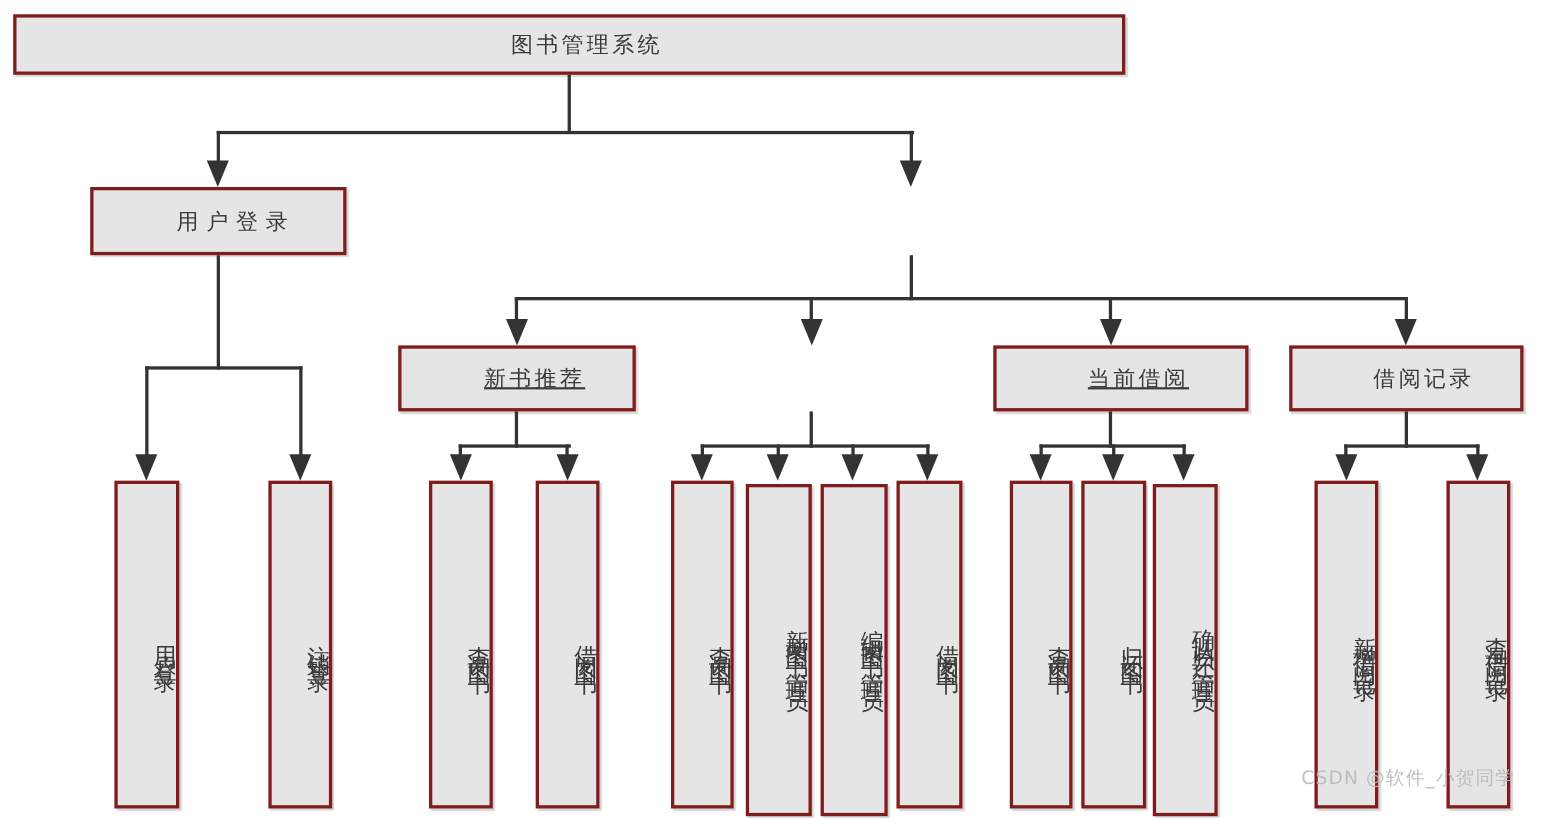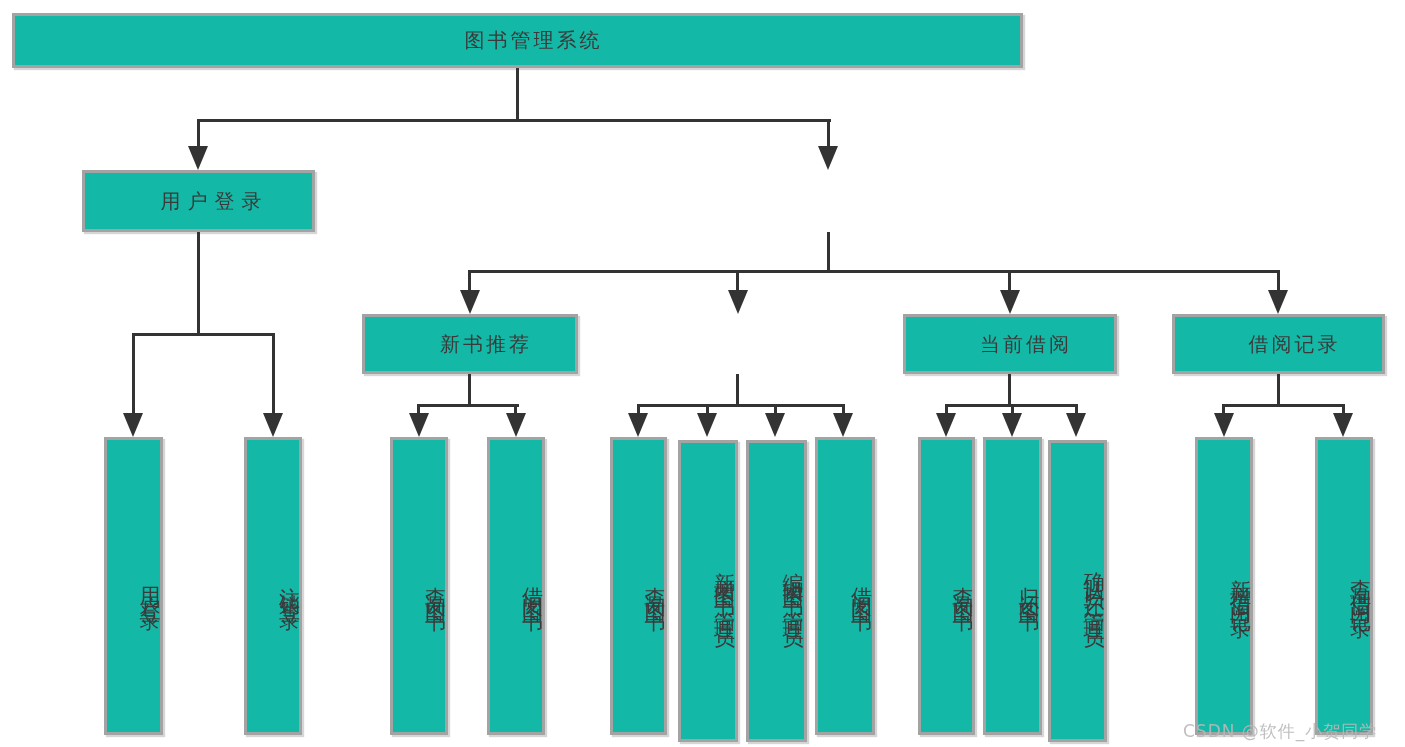--- a/index.html
+++ b/index.html
@@ -1,39 +1,39 @@
 <!DOCTYPE html>
 <html><head>
 <meta charset="utf-8">
 <style>
   html,body{margin:0;padding:0;background:#ffffff;}
   .canvas{
     position:relative;width:1405px;height:747px;background:#ffffff;overflow:hidden;
     font-family:"DejaVu Sans","Liberation Sans",sans-serif;
   }
   .box{
-    position:absolute;box-sizing:border-box;border:3px solid #a3a3a3;background:#14b8a6;
+    position:absolute;box-sizing:border-box;border:3px solid #7f1d1d;background:#e5e5e5;
     display:flex;align-items:center;justify-content:center;color:#3a3a3a;
     box-shadow:2px 2px 1px rgba(0,0,0,0.16);
     padding-left:32px;
   }
   .hbox{font-size:20px;letter-spacing:3px;white-space:nowrap;}
   .lvl2{letter-spacing:7px;}
   .vbox{
     writing-mode:vertical-rl;text-orientation:mixed;
     font-size:21px;letter-spacing:8px;line-height:1;
   }
   .ln{position:absolute;background:#333333;}
   .arrow{
     position:absolute;width:0;height:0;
     border-left:10px solid transparent;border-right:10px solid transparent;
     border-top:24px solid #333333;
   }
   .watermark{
-    position:absolute;left:1183px;top:720px;z-index:5;
+    position:absolute;left:1183px;top:696px;z-index:5;
     font-size:17px;letter-spacing:1px;color:#b9b9b9;opacity:0.9;white-space:nowrap;
   }
 </style>
 </head>
 <body>
 
 <div class="canvas">
 
   <div class="box hbox" style="left:12px;top:13px;width:1011px;height:55px;">图书管理系统</div>
 
@@ -57,22 +57,22 @@
   <div class="ln" style="left:468px;top:270px;width:812px;height:3px;"></div>
   <div class="ln" style="left:468px;top:270px;width:3px;height:22px;"></div>
   <div class="arrow" style="left:460px;top:290px;"></div>
   <div class="ln" style="left:736px;top:270px;width:3px;height:22px;"></div>
   <div class="arrow" style="left:728px;top:290px;"></div>
   <div class="ln" style="left:1008px;top:270px;width:3px;height:22px;"></div>
   <div class="arrow" style="left:1000px;top:290px;"></div>
   <div class="ln" style="left:1277px;top:270px;width:3px;height:22px;"></div>
   <div class="arrow" style="left:1268px;top:290px;"></div>
 
-  <div class="box hbox" style="left:362px;top:314px;width:216px;height:60px;">新书推荐</div>
-  <div class="box hbox" style="left:903px;top:314px;width:214px;height:60px;">当前借阅</div>
+  <div class="box hbox" style="left:362px;top:314px;width:216px;height:60px;text-decoration:underline;">新书推荐</div>
+  <div class="box hbox" style="left:903px;top:314px;width:232px;height:60px;text-decoration:underline;">当前借阅</div>
   <div class="box hbox" style="left:1172px;top:314px;width:213px;height:60px;">借阅记录</div>
 
   <div class="ln" style="left:468px;top:374px;width:3px;height:33px;"></div>
   <div class="ln" style="left:417px;top:404px;width:102px;height:3px;"></div>
   <div class="ln" style="left:417px;top:404px;width:3px;height:12px;"></div>
   <div class="arrow" style="left:409px;top:413px;"></div>
   <div class="ln" style="left:514px;top:404px;width:3px;height:12px;"></div>
   <div class="arrow" style="left:506px;top:413px;"></div>
 
   <div class="ln" style="left:736px;top:374px;width:3px;height:33px;"></div>

